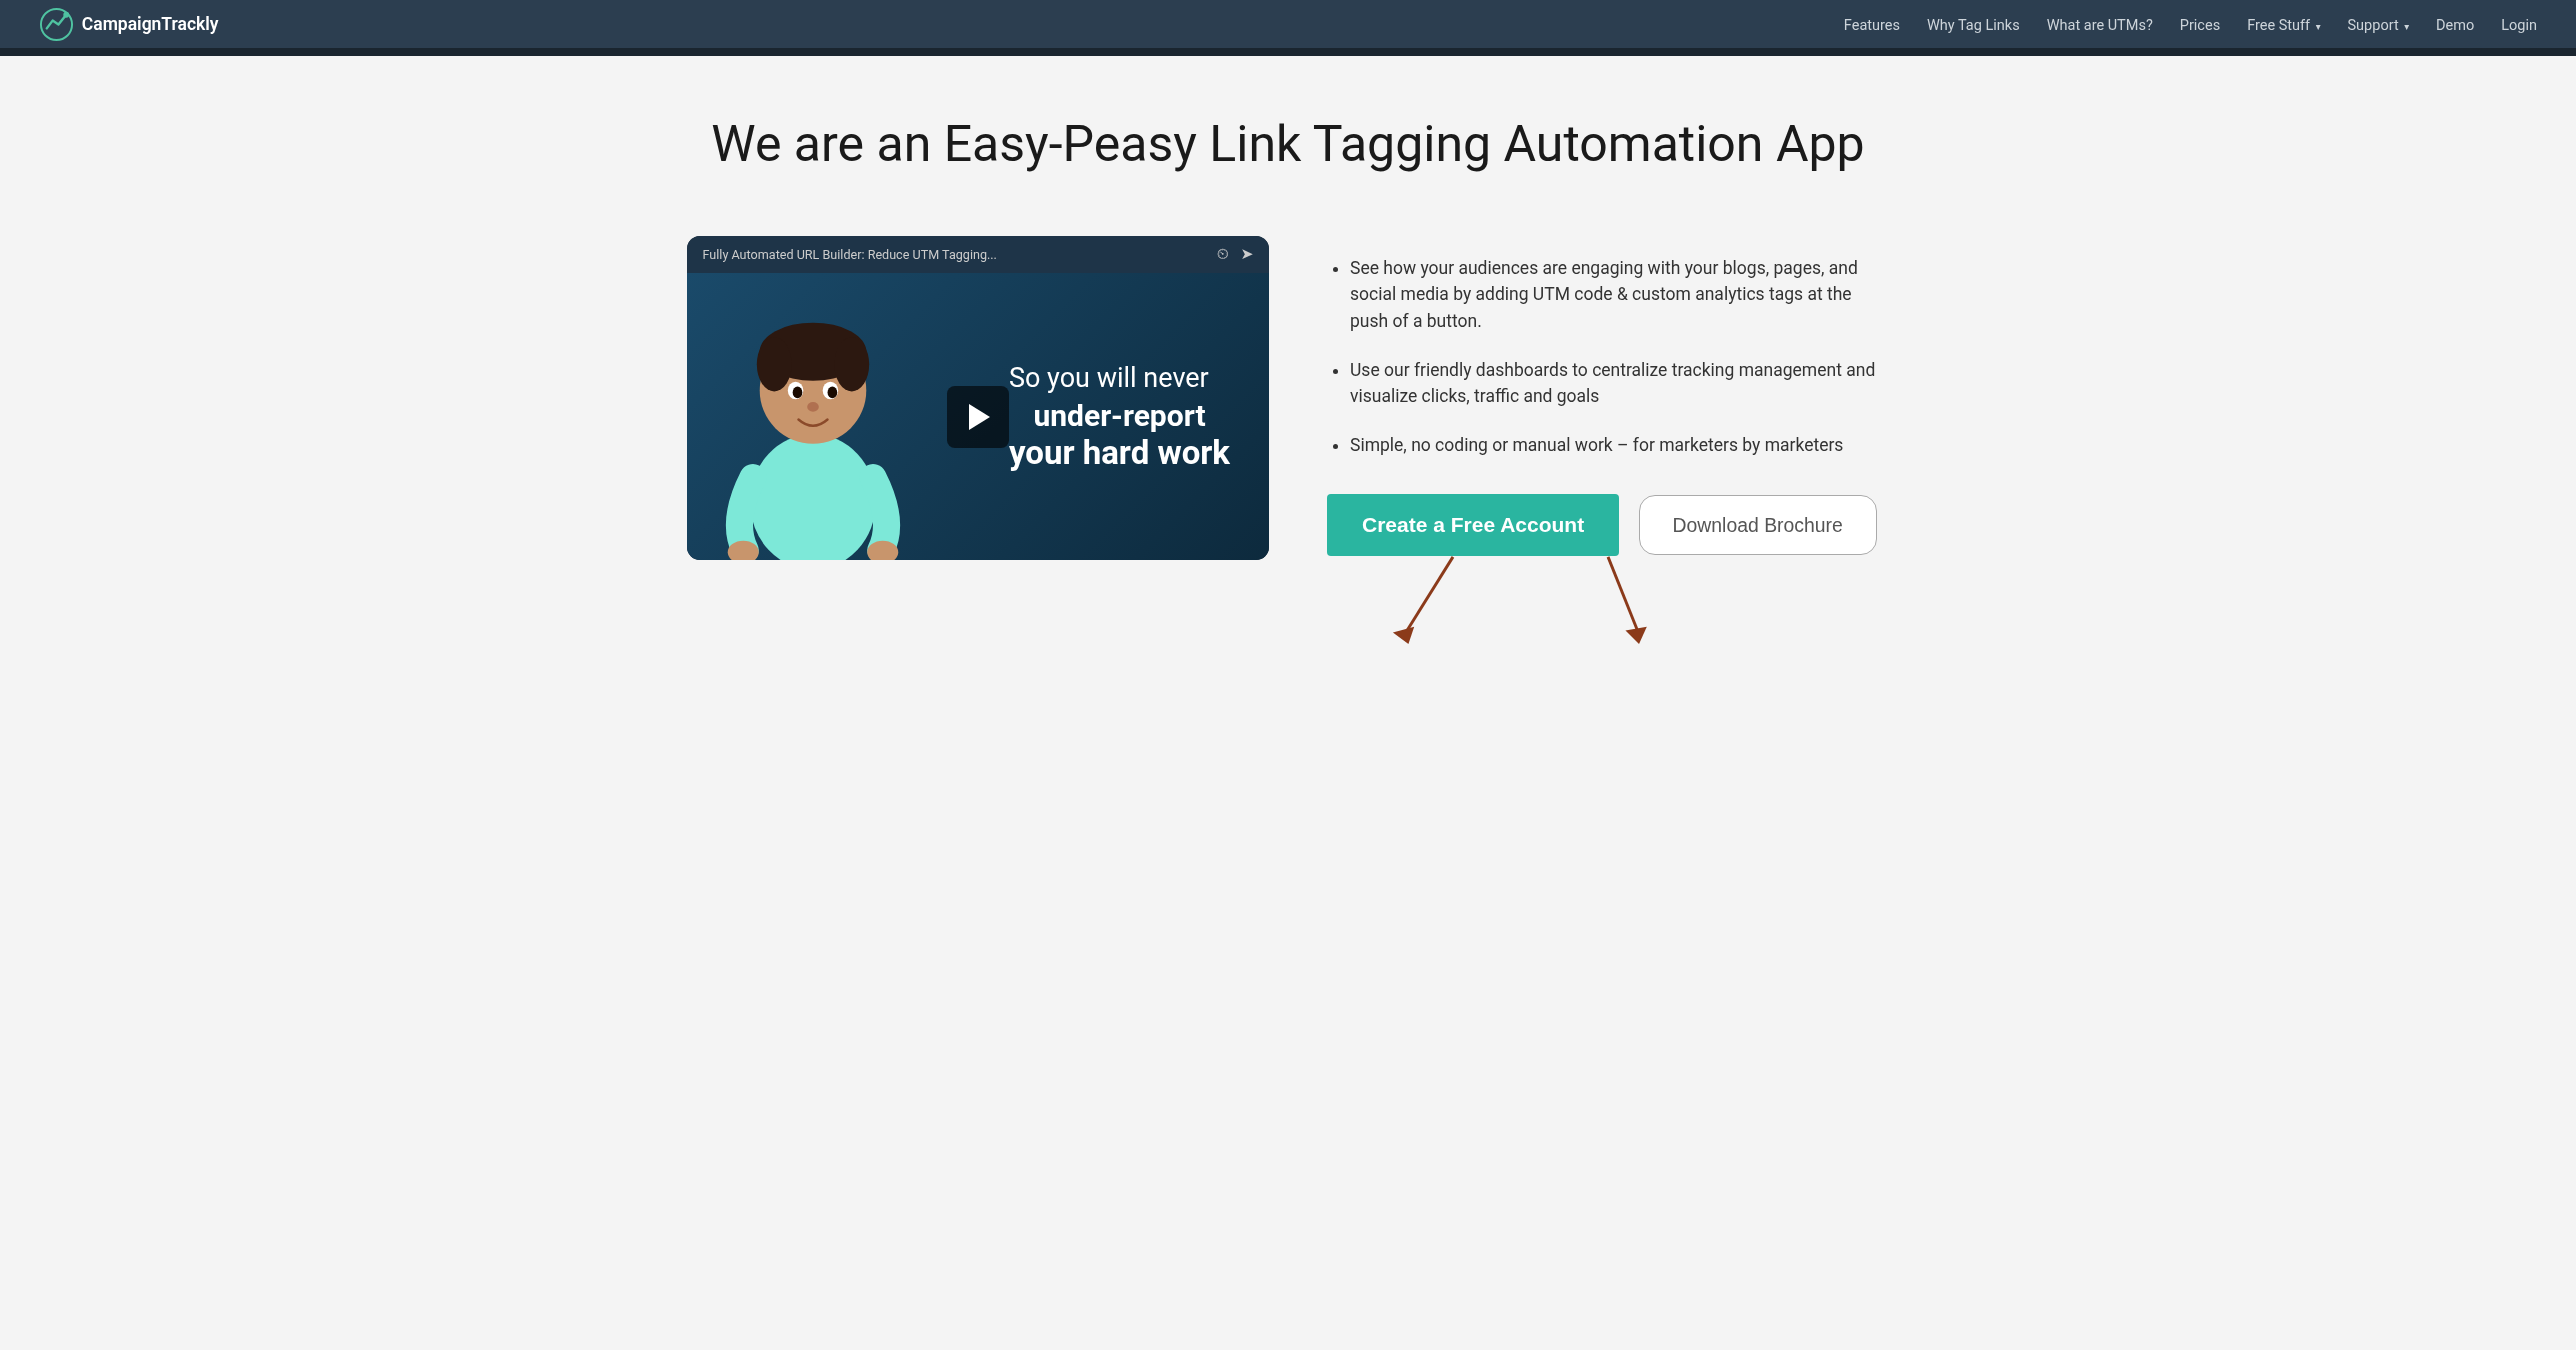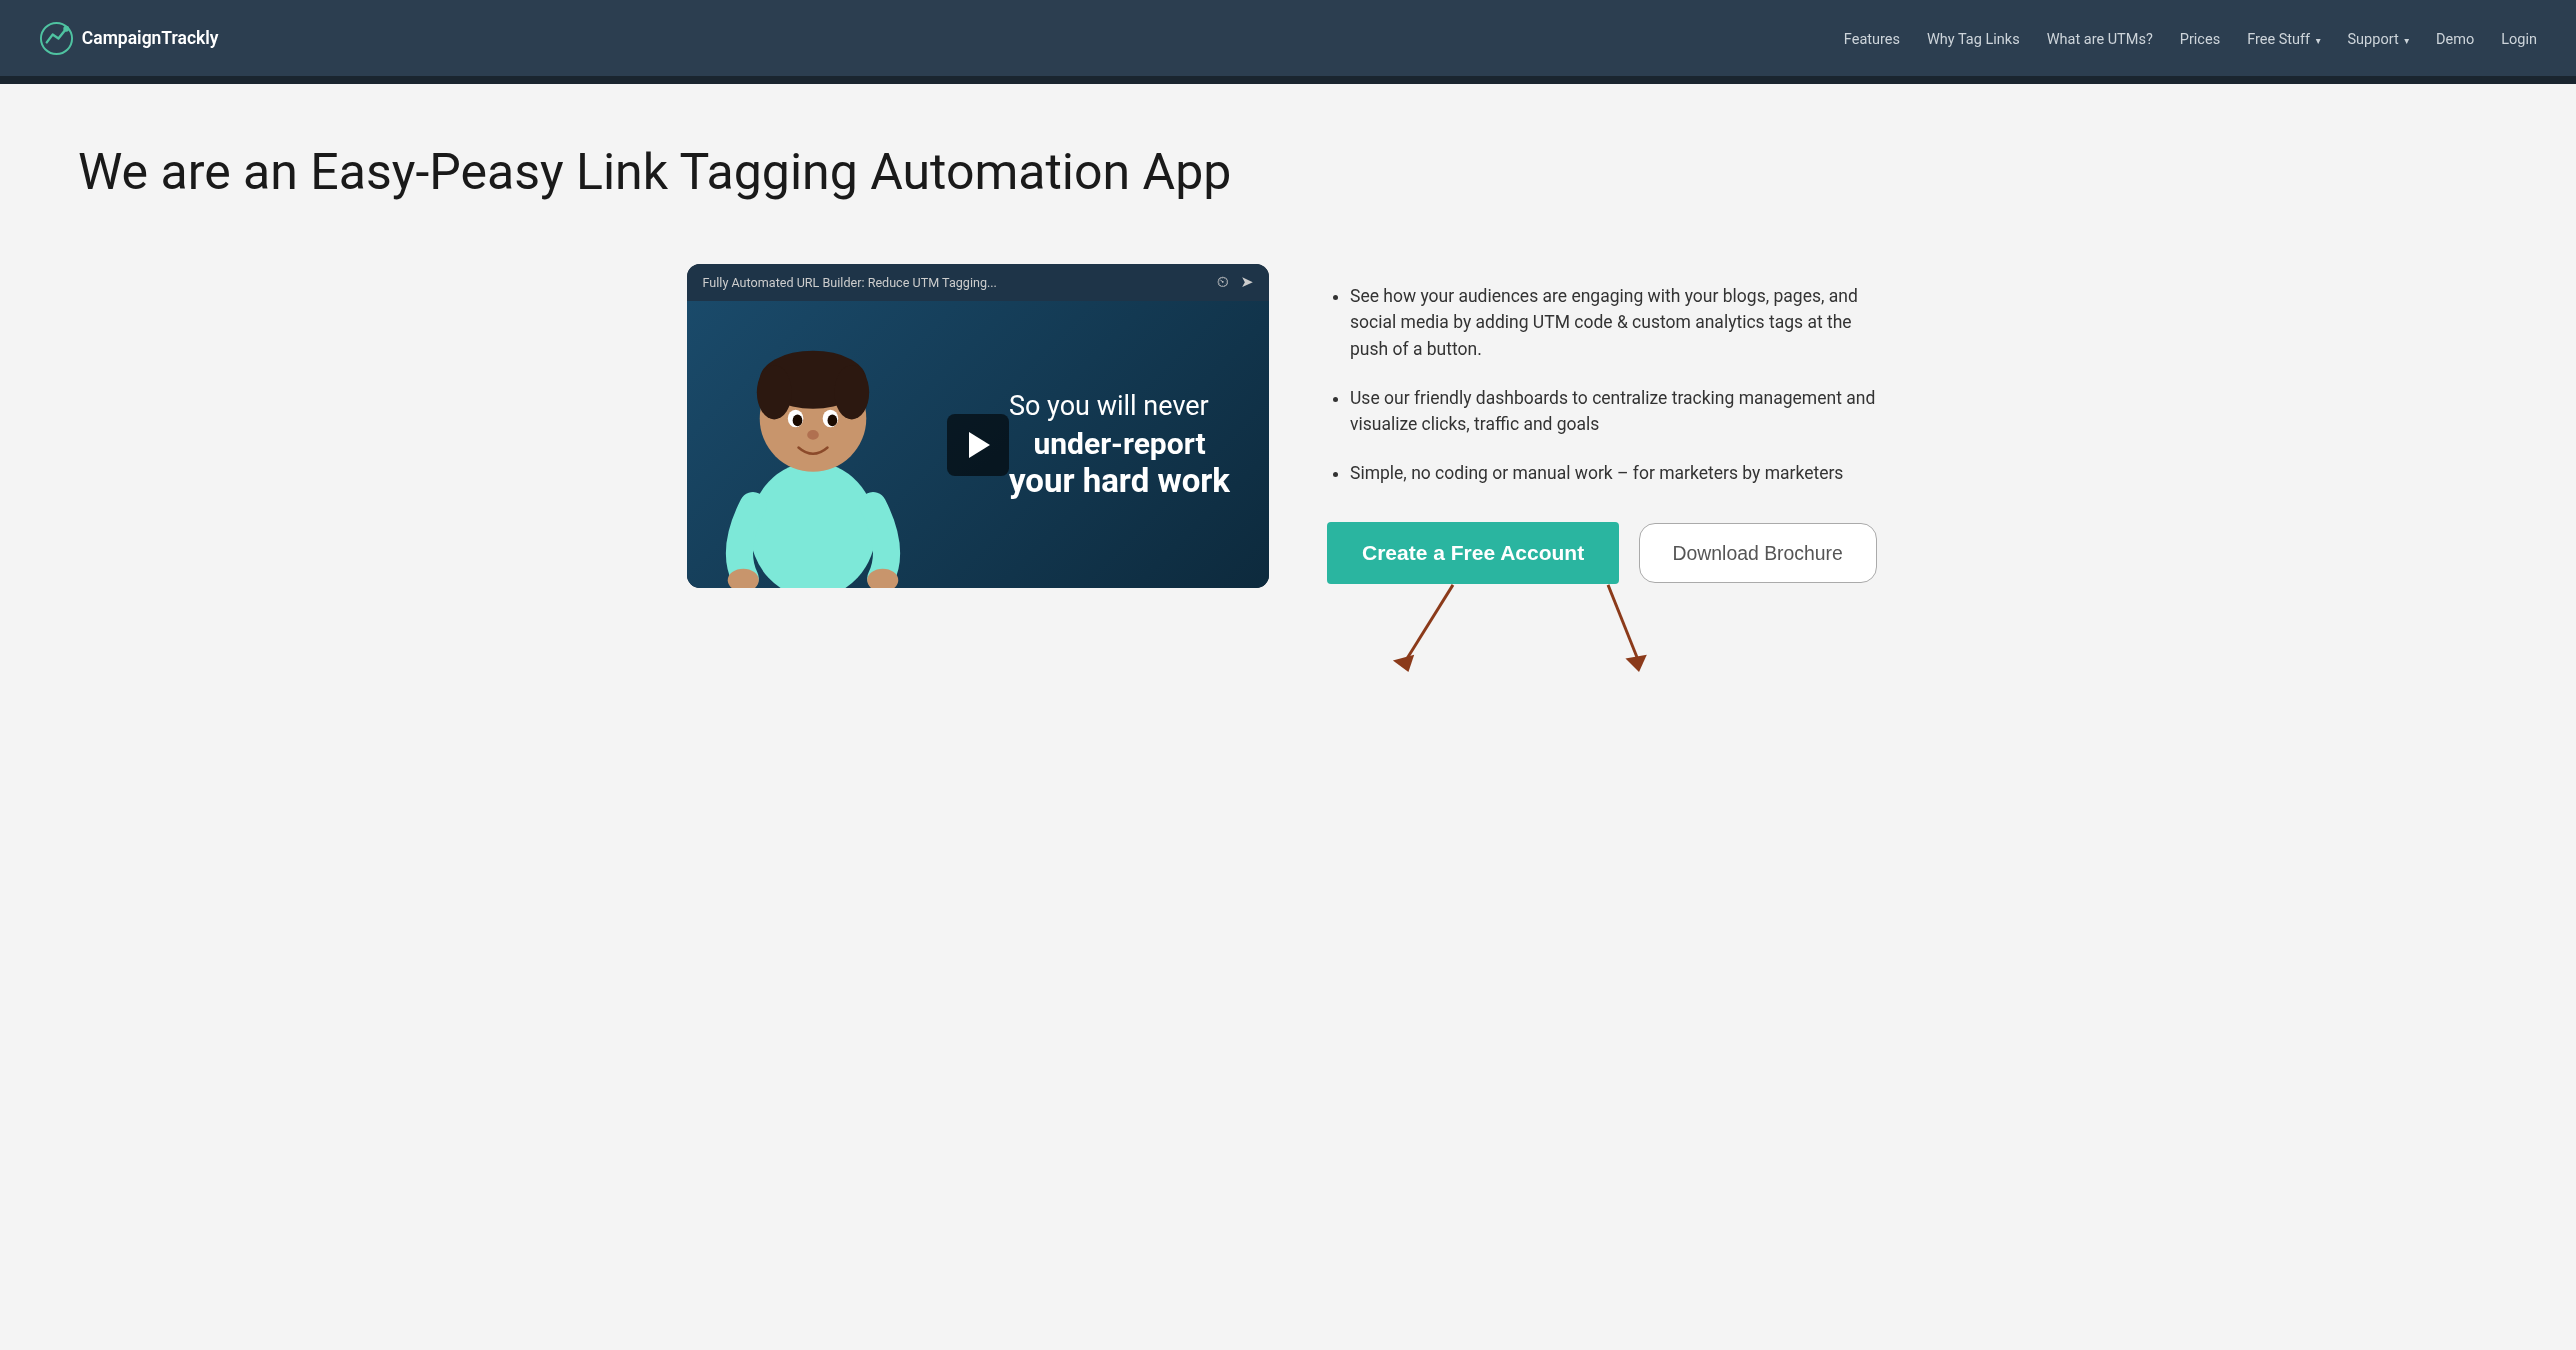--- a/index.html
+++ b/index.html
@@ -4,21 +4,21 @@
   <style>
     * { margin: 0; padding: 0; box-sizing: border-box; }
     body { font-family: -apple-system, BlinkMacSystemFont, 'Segoe UI', Roboto, sans-serif; background: #f4f4f4; }
 
     
     .navbar {
       background: #2c3e50;
       display: flex;
       align-items: center;
       padding: 0 39px;
-      height: 76px;
+      height: 48px;
       position: relative;
       z-index: 10;
     }
     .navbar-logo {
       display: flex;
       align-items: center;
       gap: 7.8px;
       color: white;
       text-decoration: none;
       margin-right: auto;
@@ -53,21 +53,21 @@
     
     .thin-bar {
       height: 7.8px;
       background: #1a252f;
     }
 
     
     .hero {
       background: #f4f4f4;
       padding: 58px 78px 39px;
-      text-align: left;
+      text-align: center;
     }
     .hero-title {
       font-size: 50px;
       font-weight: 400;
       color: #1a1a1a;
       margin-bottom: 23px;
       line-height: 1.2;
     }
     .hero-subtitle {
       font-size: 23px;

